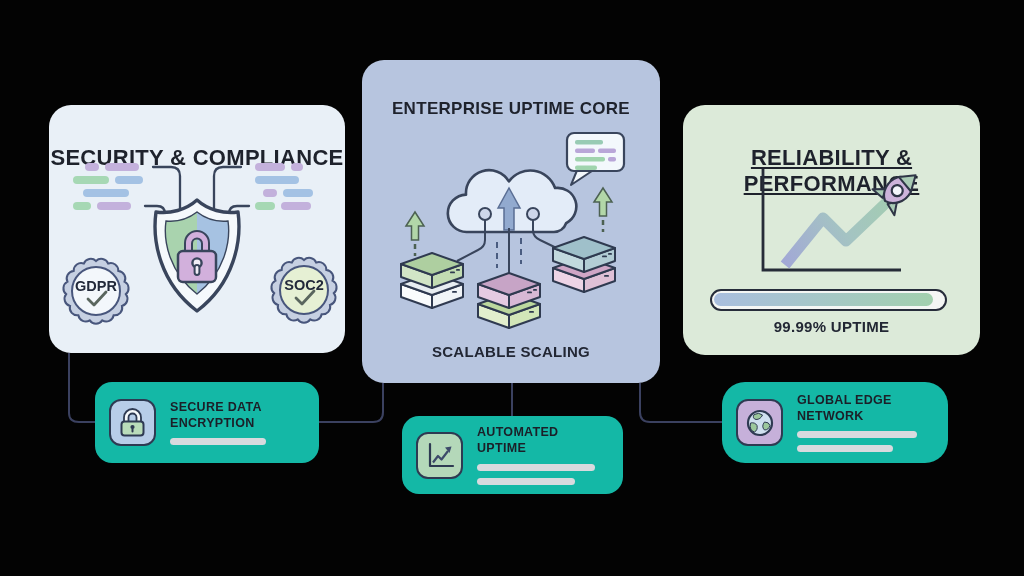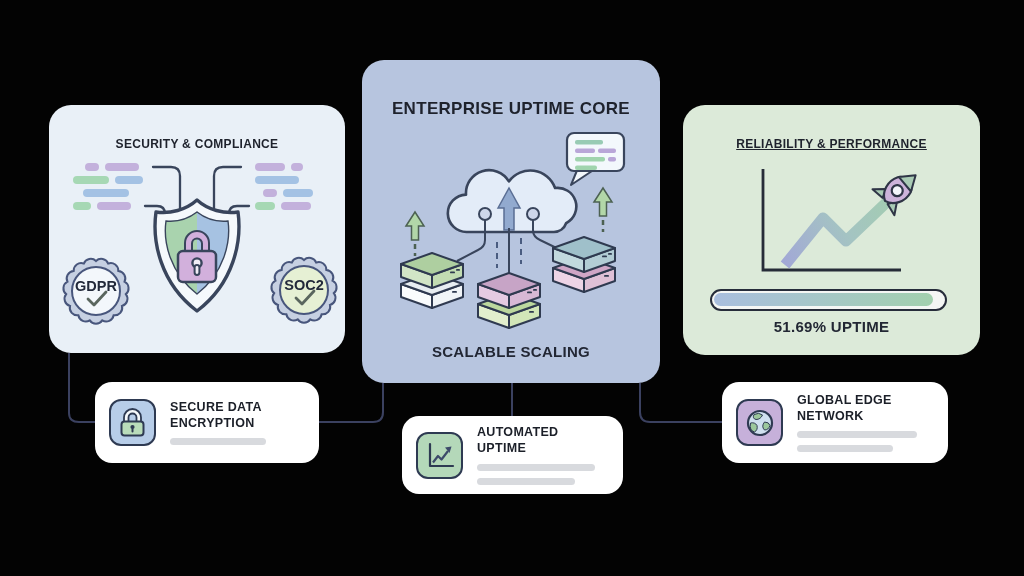--- a/index.html
+++ b/index.html
@@ -6,41 +6,41 @@
   #stage{position:relative;width:1024px;height:576px;background:#030303;overflow:hidden;
          font-family:"Liberation Sans","DejaVu Sans",sans-serif;}
   svg{display:block;}
   .abs{position:absolute;}
   
   .panel{position:absolute;border-radius:22px;}
   .panel-security{left:49px;top:105px;width:296px;height:248px;background:#e9f0f7;}
   .panel-core{left:362px;top:60px;width:298px;height:323px;background:#b7c5df;}
   .panel-reliability{left:683px;top:105px;width:297px;height:250px;background:#dcead9;}
   .panel-title{position:absolute;left:0;right:0;text-align:center;
-               font-size:12px;font-weight:700;letter-spacing:.3px;color:#1e222c;}
+               font-size:22px;font-weight:700;letter-spacing:.3px;color:#1e222c;}
   .panel-caption{position:absolute;left:0;right:0;text-align:center;
                font-size:15px;font-weight:700;letter-spacing:.3px;color:#222734;}
   
   .code-lines{position:absolute;display:flex;flex-direction:column;gap:5px;}
   .code-row{display:flex;gap:6px;height:8px;}
   .pill{height:8px;border-radius:4px;display:inline-block;}
   .p-purple{background:#c3b1dc;} .p-green{background:#a6d8b4;} .p-blue{background:#a4c2e4;}
   
   .badge{position:absolute;width:78px;height:78px;}
   
   .progress-track{position:absolute;left:27px;top:184px;width:237px;height:22px;
      border:2.5px solid #262c3a;border-radius:13px;background:#f4f6f4;box-sizing:border-box;}
   .progress-fill{height:13px;margin:2px;border-radius:8px;
      background:linear-gradient(90deg,#a9bede 0%,#a5c8c4 55%,#a2d0ae 100%);}
   
-  .card{position:absolute;background:#ffffff;border-radius:17px;display:flex;
+  .card{position:absolute;background:#14b8a6;border-radius:17px;display:flex;
         align-items:center;padding-left:14px;box-sizing:border-box;gap:14px;}
   .card-1{left:95px;top:382px;width:224px;height:81px;}
   .card-2{left:402px;top:416px;width:221px;height:78px;}
-  .card-3{left:722px;top:382px;width:226px;height:81px;}
+  .card-3{left:722px;top:382px;width:226px;height:81px;border-radius:23px;}
   .tile{width:47px;height:47px;border-radius:12px;border:2px solid #2e3a52;
         box-sizing:border-box;display:flex;align-items:center;justify-content:center;flex:0 0 auto;}
   .tile-blue{background:#b7cde8;} .tile-green{background:#b4d8b9;} .tile-purple{background:#c6b0da;}
   .card-text{display:flex;flex-direction:column;gap:7px;padding-right:10px;}
   .card-title{font-size:12.5px;font-weight:700;letter-spacing:.3px;color:#1b1f28;line-height:1.25;max-width:130px;}
   .ph-line{height:7px;border-radius:4px;background:#d8dade;}
 </style>
 </head>
 <body>
 
@@ -253,21 +253,21 @@
         <path d="M-8,8 L-19,17 L-17,4 Z" fill="#a9cbb4" stroke="#2f3546" stroke-width="2" stroke-linejoin="round"></path>
         <path d="M-17,0 C-14,-9 -2,-14 8,-10 C15,-7 15,7 8,10 C-2,14 -14,9 -17,0 Z" fill="#cdb3da" stroke="#2f3546" stroke-width="2.2"></path>
         <path d="M9,-9.5 L23,0 L9,9.5 Z" fill="#a9cbb4" stroke="#2f3546" stroke-width="2" stroke-linejoin="round"></path>
         <circle cx="-1" cy="0" r="5.5" fill="#f3f6fa" stroke="#2f3546" stroke-width="2.2"></circle>
       </g>
     </svg>
 
     <div class="progress-track">
       <div class="progress-fill" style="width: 94%;"></div>
     </div>
-    <div class="panel-caption" style="top:213px;">51.69% UPTIME</div>
+    <div class="panel-caption" style="top:213px;">99.99% UPTIME</div>
   </section>
 
   <div class="card card-1">
     <div class="tile tile-blue">
       <svg width="27" height="29" viewBox="0 0 27 29">
         <path d="M5,14 V9.5 A8.5,8.5 0 0 1 22,9.5 V14 H17.5 V9.5 A4,4 0 0 0 9.5,9.5 V14 Z" fill="#f6f9fb" stroke="#2e3a52" stroke-width="1.8"></path>
         <rect x="2.5" y="13.5" width="22" height="14" rx="3" fill="#b9dcba" stroke="#2e3a52" stroke-width="2"></rect>
         <circle cx="13.5" cy="19" r="2.1" fill="#2e3a52"></circle>
         <rect x="12.5" y="20" width="2" height="4.5" rx="1" fill="#2e3a52"></rect>
       </svg>

